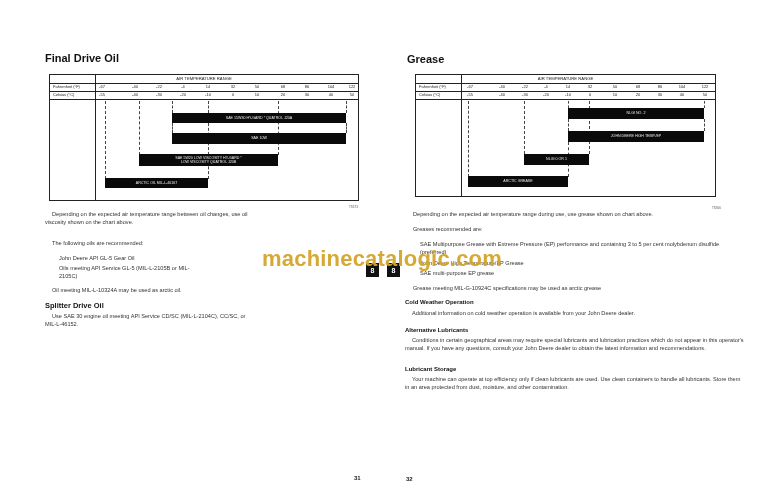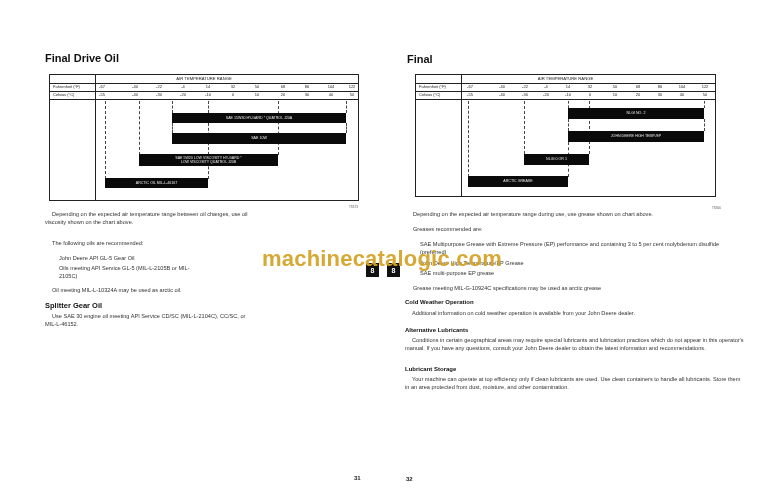--- a/index.html
+++ b/index.html
@@ -81,27 +81,27 @@
   </div>
   <div class="bar" style="left:55px;top:103px;width:103px;height:10px;">ARCTIC OIL   MIL-L-46167</div>
 </div>
 <div class="abs figcode" style="left:349px;top:205px;">TS573</div>
 
 <div class="abs p" style="left:45px;top:211px;width:205px;text-indent:7px;">Depending on the expected air temperature range between oil changes, use oil viscosity shown on the chart above.</div>
 <div class="abs p" style="left:52px;top:240px;width:200px;">The following oils are recommended:</div>
 <div class="abs p" style="left:59px;top:255px;width:190px;">John Deere API GL-5 Gear Oil</div>
 <div class="abs p" style="left:59px;top:265px;width:138px;">Oils meeting API Service GL-5 (MIL-L-2105B or MIL-2105C)</div>
 <div class="abs p" style="left:52px;top:287px;width:205px;">Oil meeting MIL-L-10324A may be used as arctic oil.</div>
-<div class="abs h1" style="left:45px;top:301px;font-size:7.5px;">Splitter Gear Oil</div>
+<div class="abs h1" style="left:45px;top:301px;font-size:7.5px;">Splitter Drive Oil</div>
 <div class="abs p" style="left:45px;top:313px;width:205px;text-indent:7px;">Use SAE 30 engine oil meeting API Service CD/SC (MIL-L-2104C), CC/SC, or MIL-L-46152.</div>
 
 <div class="abs tab8" style="left:366px;top:263px;">8</div>
 <div class="abs pgnum" style="left:354px;top:475px;">31</div>
 
-<div class="abs h1" style="left:407px;top:53px;">Final</div>
+<div class="abs h1" style="left:407px;top:53px;">Grease</div>
 
 <div class="chart" style="left:415px;top:74px;width:301px;height:123px;">
   <div class="hdr">AIR TEMPERATURE RANGE</div>
   <div class="row" style="top:8px;">
     <span class="lbl">Fahrenheit (°F)</span>
     <span class="tick" style="left:54px">-67</span>
     <span class="tick" style="left:86px">-40</span>
     <span class="tick" style="left:109px">-22</span>
     <span class="tick" style="left:130px">-4</span>
     <span class="tick" style="left:152px">14</span>

